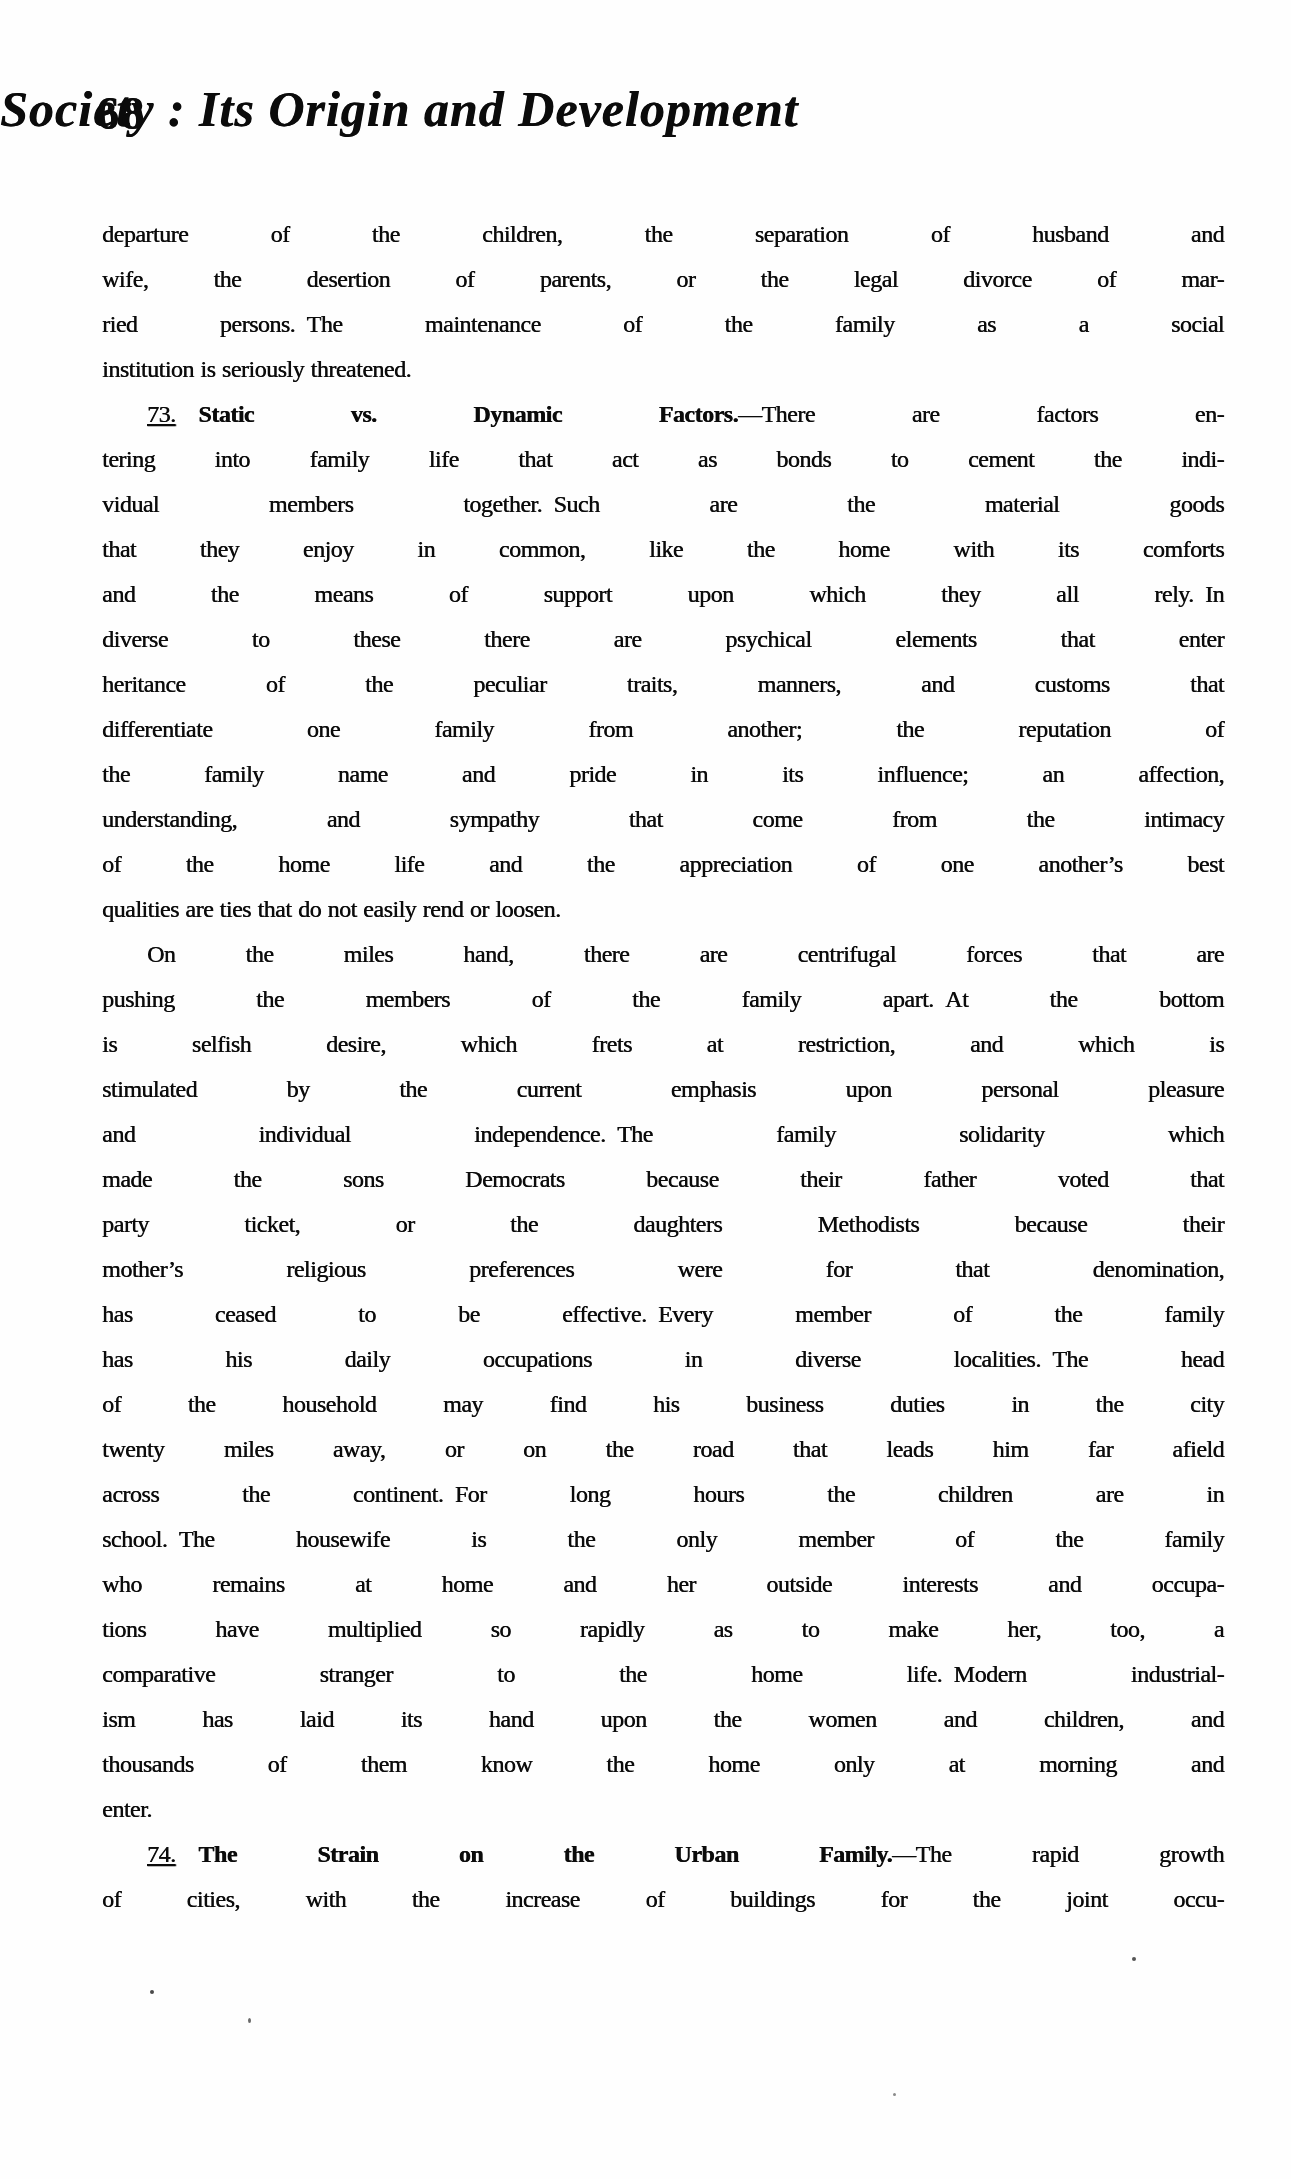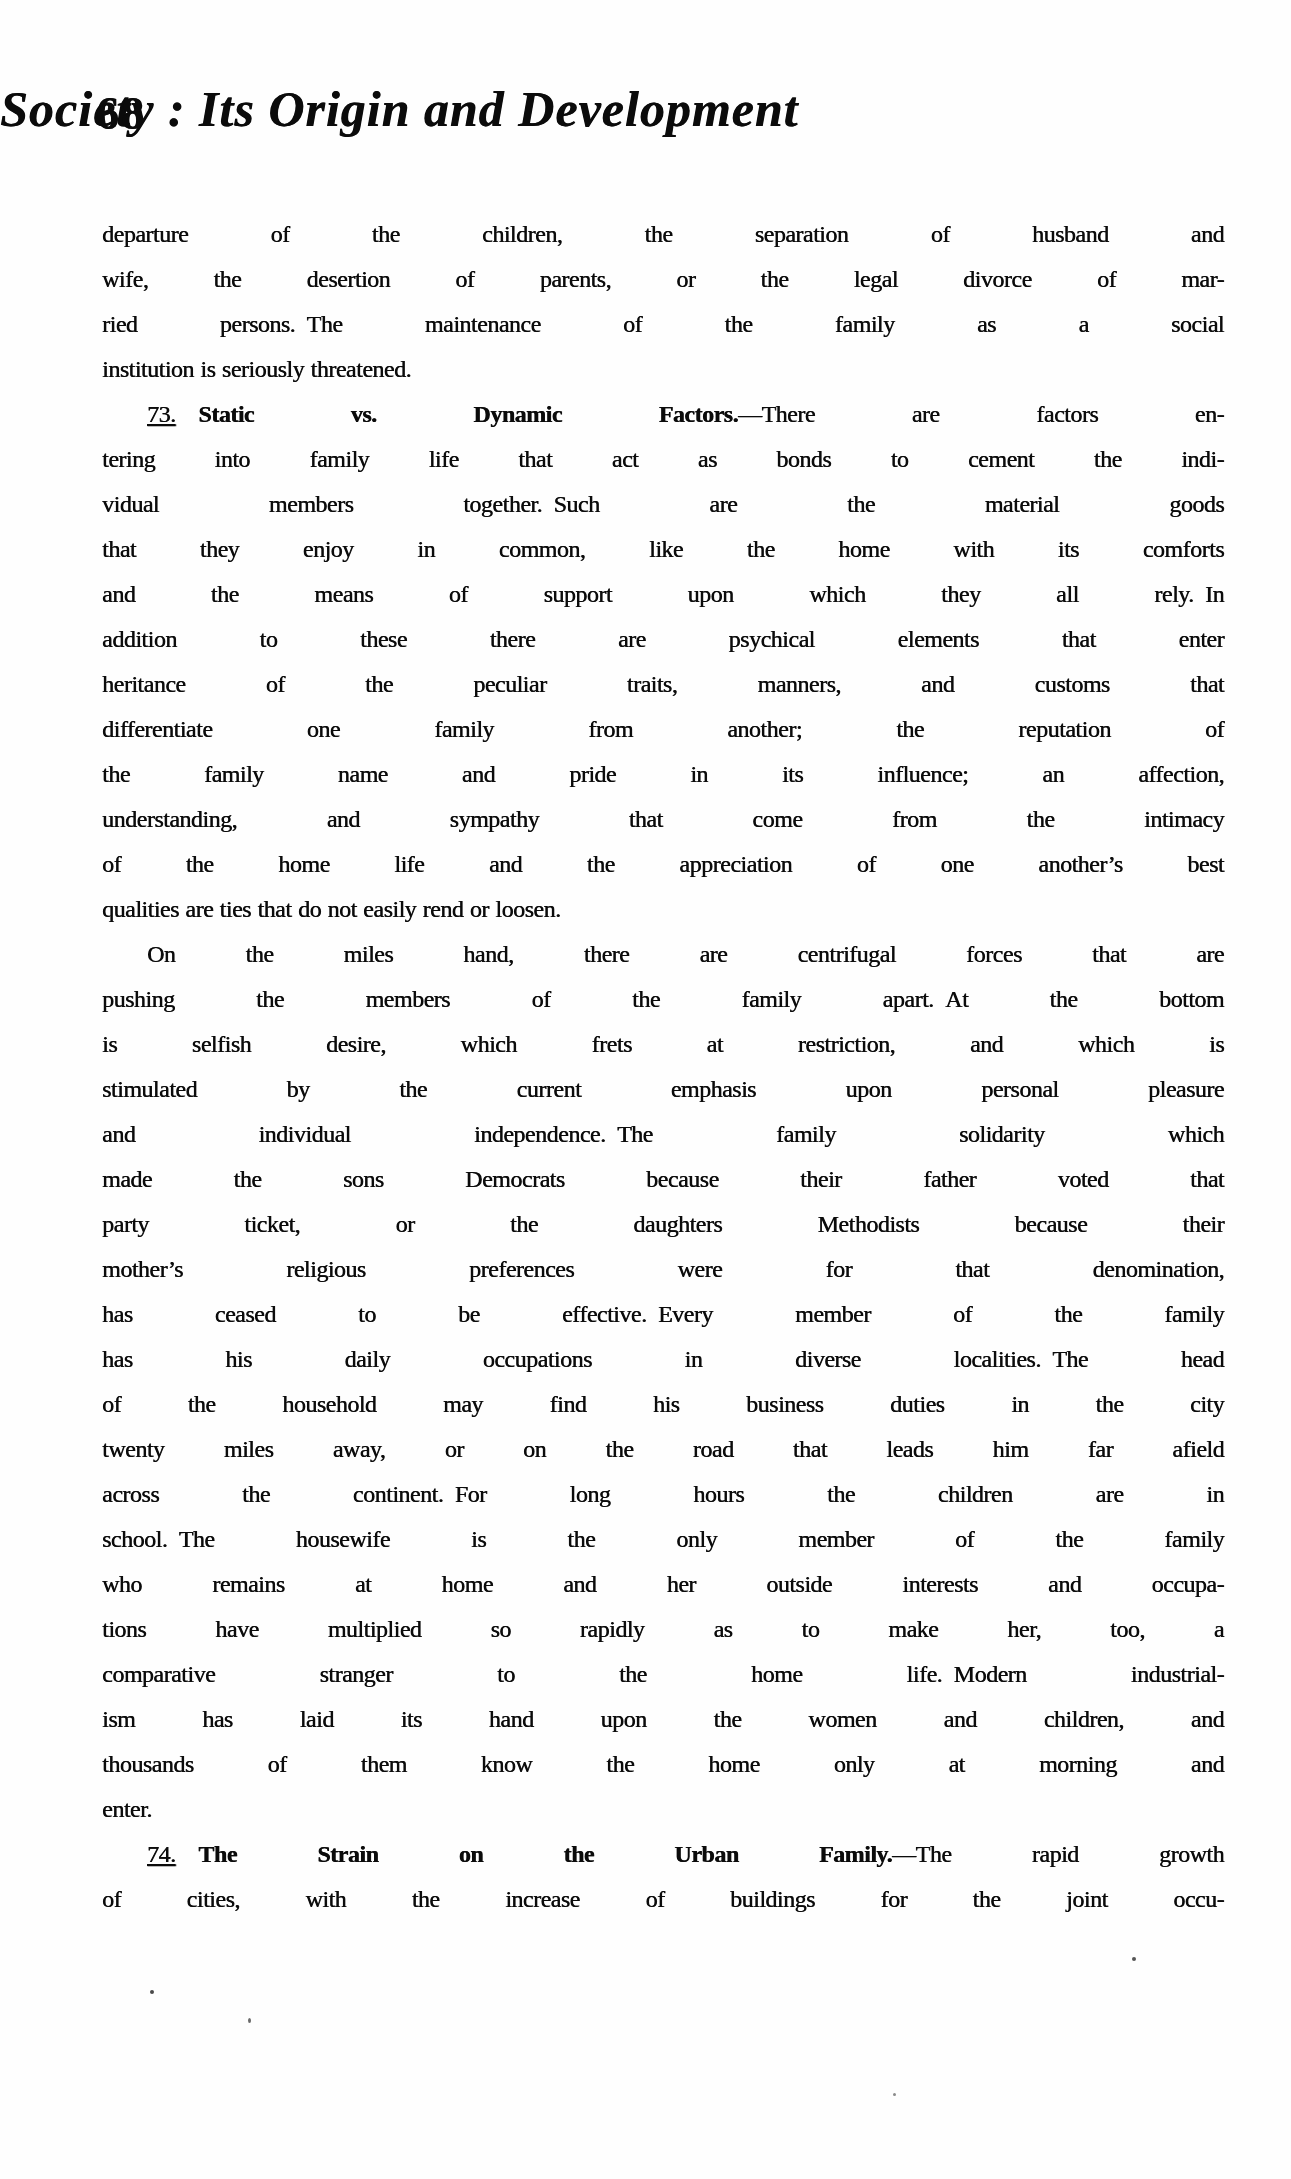--- a/index.html
+++ b/index.html
@@ -65,21 +65,21 @@
   <div class="body-col">
       <div class="line"><span>departure of the children, the separation of husband and</span></div>
       <div class="line"><span>wife, the desertion of parents, or the legal divorce of mar-</span></div>
       <div class="line"><span>ried persons. The maintenance of the family as a social</span></div>
       <div class="line end"><span>institution is seriously threatened.</span></div>
       <div class="line indent"><span class="secnum">73.</span><span class="bold">Static vs. Dynamic Factors.</span><span>—There are factors en-</span></div>
       <div class="line"><span>tering into family life that act as bonds to cement the indi-</span></div>
       <div class="line"><span>vidual members together. Such are the material goods</span></div>
       <div class="line"><span>that they enjoy in common, like the home with its comforts</span></div>
       <div class="line"><span>and the means of support upon which they all rely. In</span></div>
-      <div class="line"><span>addition to these there are psychical elements that enter</span></div>
+      <div class="line"><span>diverse to these there are psychical elements that enter</span></div>
       <div class="line"><span>heritance of the peculiar traits, manners, and customs that</span></div>
       <div class="line"><span>differentiate one family from another; the reputation of</span></div>
       <div class="line"><span>the family name and pride in its influence; an affection,</span></div>
       <div class="line"><span>understanding, and sympathy that come from the intimacy</span></div>
       <div class="line"><span>of the home life and the appreciation of one another’s best</span></div>
       <div class="line end"><span>qualities are ties that do not easily rend or loosen.</span></div>
       <div class="line indent"><span>On the miles hand, there are centrifugal forces that are</span></div>
       <div class="line"><span>pushing the members of the family apart. At the bottom</span></div>
       <div class="line"><span>is selfish desire, which frets at restriction, and which is</span></div>
       <div class="line"><span>stimulated by the current emphasis upon personal pleasure</span></div>

